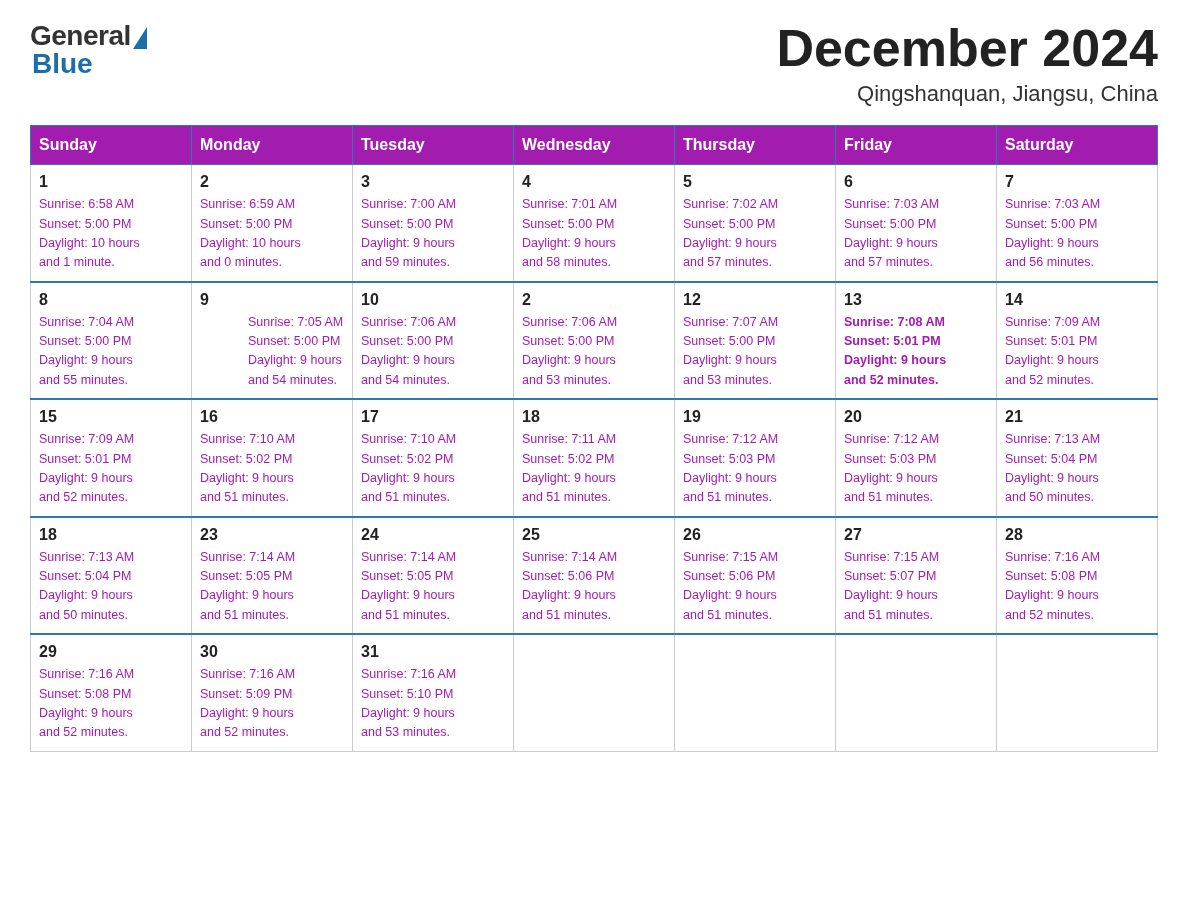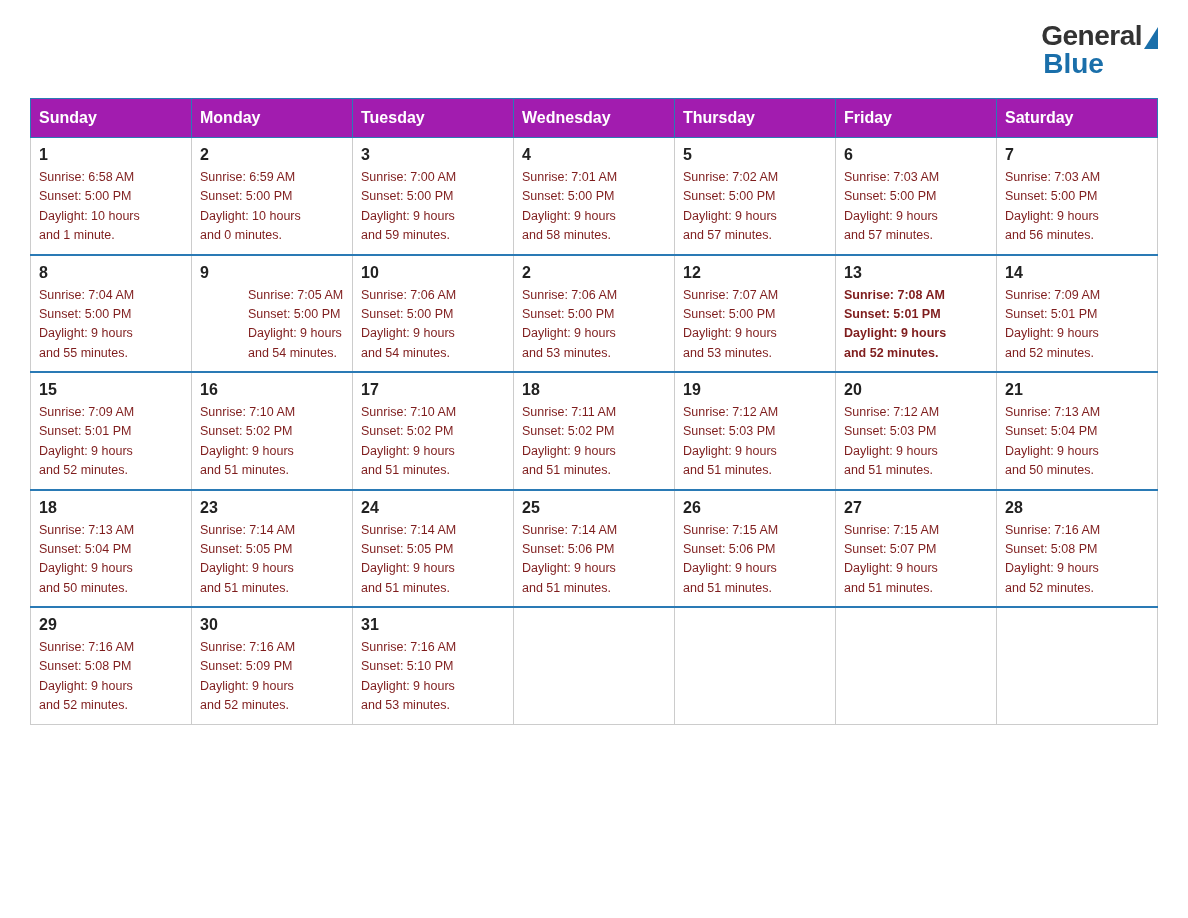--- a/index.html
+++ b/index.html
@@ -5,21 +5,21 @@
     * { margin: 0; padding: 0; box-sizing: border-box; }
     body {
       font-family: Arial, sans-serif;
       background: #fff;
       width: 1188px;
       min-height: 918px;
       padding: 20px 30px;
     }
     .header-area {
       display: flex;
-      justify-content: flex-end;
+      justify-content: space-between;
       align-items: flex-start;
       margin-bottom: 18px;
     }
     .logo {
       display: flex;
       flex-direction: column;
       align-items: flex-start;
     }
     .logo-top {
       display: flex;
@@ -84,21 +84,21 @@
     }
     .day-number {
       font-size: 16px;
       font-weight: bold;
       margin-bottom: 4px;
       display: block;
     }
     .day-info {
       font-size: 12.5px;
       line-height: 1.55;
-      color: #7f1d1d;
+      color: #a21caf;
     }
     tr td {
       border-bottom: 2px solid #2a7ab5;
     }
     tr:last-child td {
       border-bottom: 1px solid #ccc;
       margin-top: 10px;
     }
     .empty-cell {
       background: #fff;
@@ -107,20 +107,24 @@
 </head>
 <body>
 
 <div class="header-area">
   <div class="logo">
     <div class="logo-top">
       <span class="logo-general">General</span>
       <div class="logo-triangle"></div>
     </div>
     <span class="logo-blue">Blue</span>
+  </div>
+  <div class="title-area">
+    <div class="month-title">December 2024</div>
+    <div class="subtitle">Qingshanquan, Jiangsu, China</div>
   </div>
 </div>
 
 <table>
   <thead>
     <tr>
     <th>Sunday</th>
         <th>Monday</th>
         <th>Tuesday</th>
         <th>Wednesday</th>

